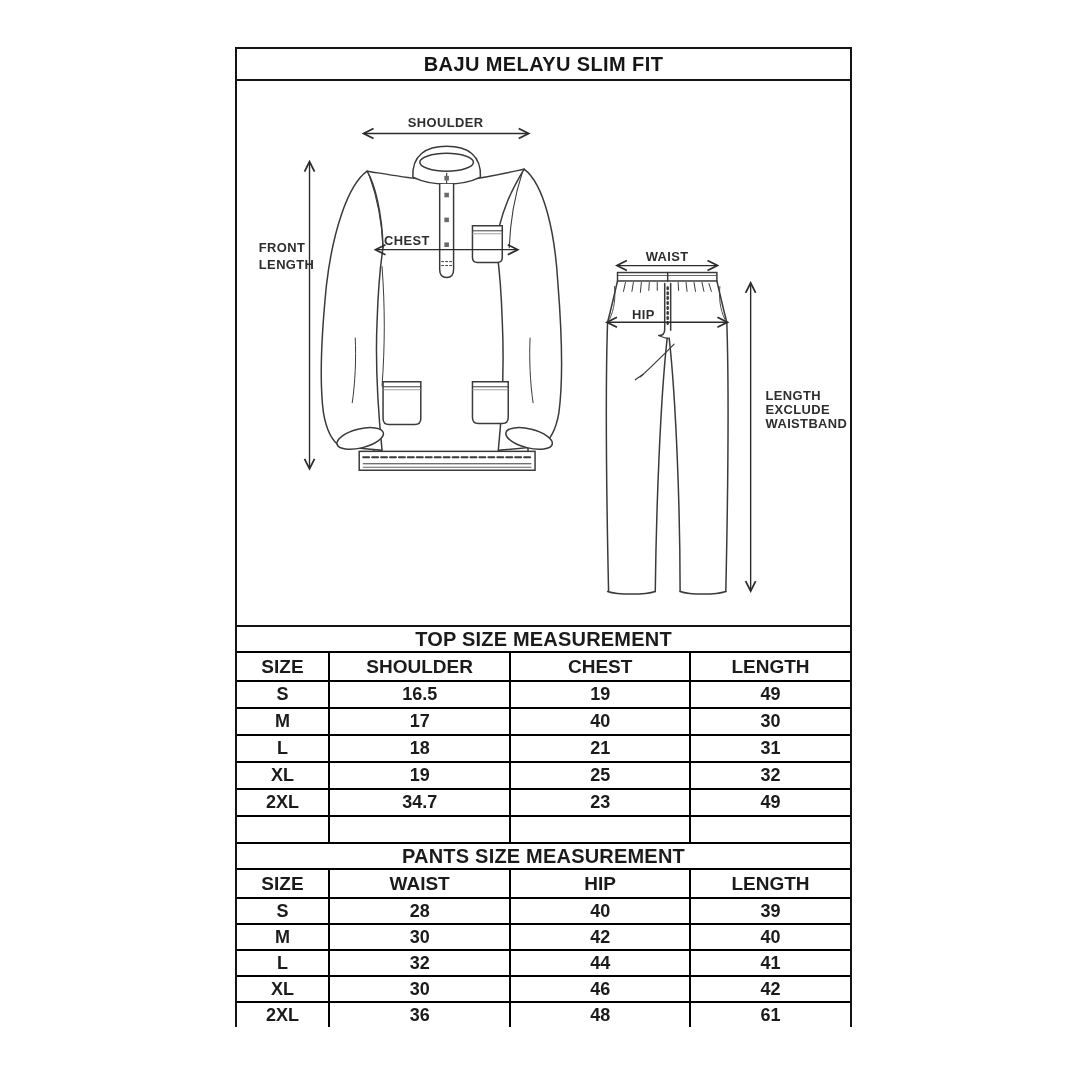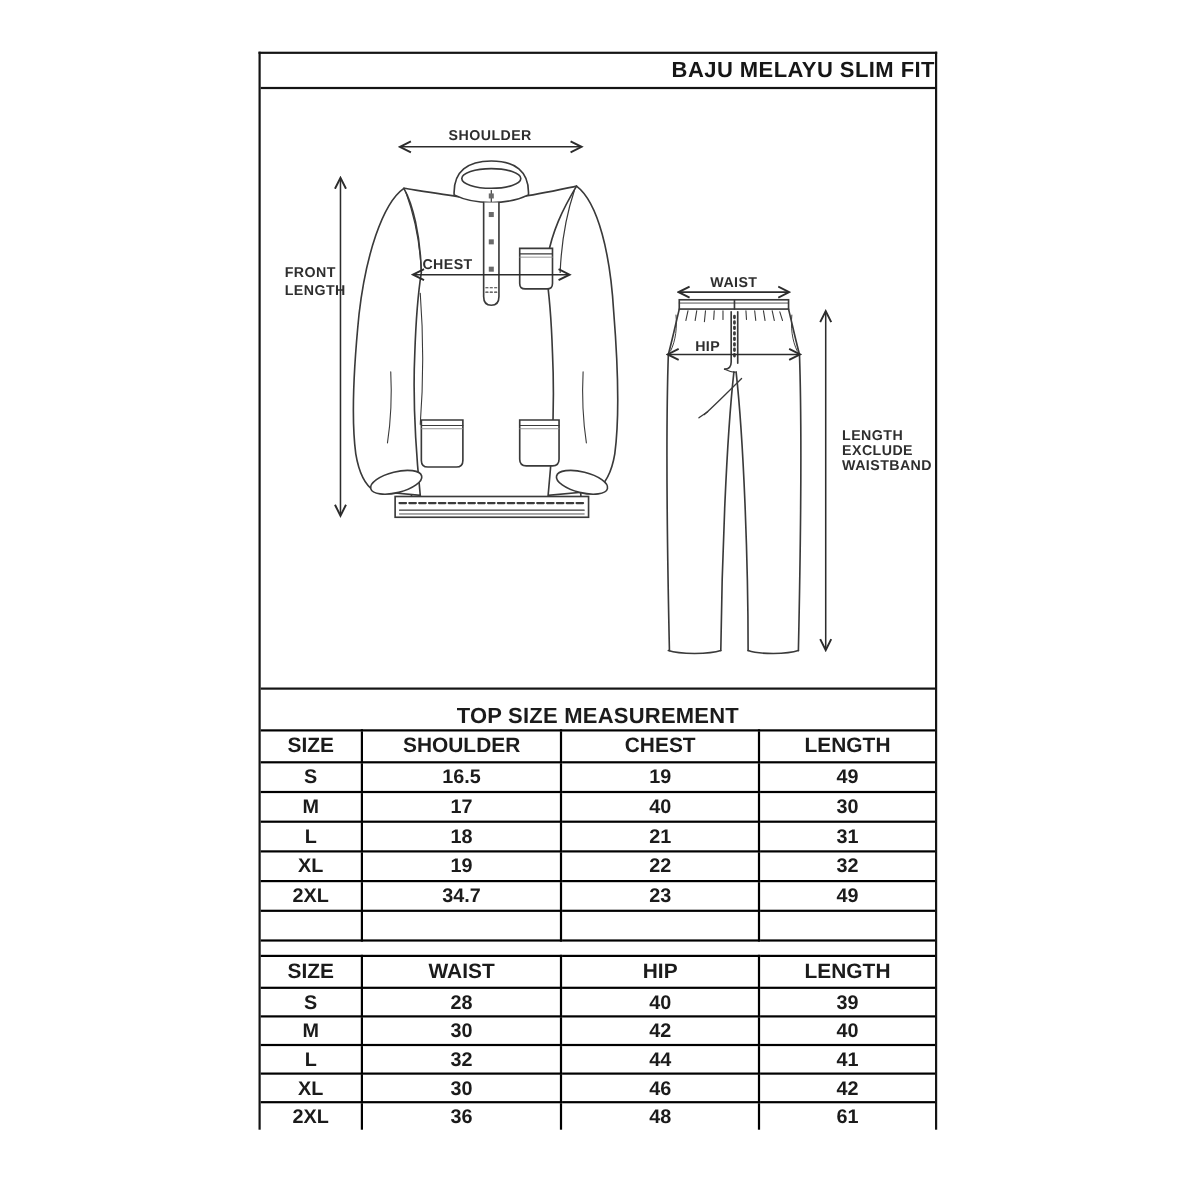--- a/index.html
+++ b/index.html
@@ -6,25 +6,25 @@
   body{
     width:1081px;height:1081px;background:#ffffff;position:relative;
     font-family:"Liberation Sans", sans-serif;color:#1b1b1b;overflow:hidden;
   }
   .sheet{
     position:absolute;left:235px;top:47px;width:617px;
     border:2px solid #141414;border-bottom:none;box-sizing:border-box;background:#fff;
   }
   .title-row{
     height:30px;line-height:30px;border-bottom:2px solid #141414;
-    text-align:right;font-size:20px;font-weight:bold;letter-spacing:.4px;color:#161616;
+    text-align:center;font-size:20px;font-weight:bold;letter-spacing:.4px;color:#161616;
   }
   .diagram{height:544px;border-bottom:2px solid #141414;position:relative;}
   .diagram svg{display:block;}
-  table{border-collapse:collapse;width:100%;table-layout:fixed;margin-top:12px;}
+  table{border-collapse:collapse;width:100%;table-layout:fixed;}
   th,td{border:2px solid #000000;text-align:center;vertical-align:middle;
     padding:0;font-weight:bold;color:#1b1b1b;}
   th:first-child,td:first-child{border-left:none;}
   th:last-child,td:last-child{border-right:none;}
   th.merged{border-left:none;border-right:none;border-top:none;font-size:20px;height:24px;letter-spacing:.2px;}
   tr.cols th{font-size:19px;height:27px;}
   td{font-size:18px;height:25px;}
   #pants-table td{height:24px;}
   #pants-table tr:last-child td{border-bottom:none;}
   
@@ -195,21 +195,21 @@
         </tr>
         <tr>
           <td>L</td>
           <td>18</td>
           <td>21</td>
           <td>31</td>
         </tr>
         <tr>
           <td>XL</td>
           <td>19</td>
-          <td>22</td>
+          <td>25</td>
           <td>32</td>
         </tr>
         <tr>
           <td>2XL</td>
           <td>34.7</td>
           <td>23</td>
           <td>49</td>
         </tr>
         <tr>
           <td></td>
@@ -221,20 +221,23 @@
   </table>
 
   <table id="pants-table">
     <colgroup>
         <col style="width:15%">
         <col style="width:29.6%">
         <col style="width:29.3%">
         <col style="width:26.1%">
       </colgroup>
     <thead>
+      <tr>
+        <th class="merged" colspan="4">PANTS SIZE MEASUREMENT</th>
+      </tr>
       <tr class="cols">
           <th>SIZE</th>
           <th>WAIST</th>
           <th>HIP</th>
           <th>LENGTH</th>
         </tr>
     </thead>
     <tbody>
         <tr>
           <td>S</td>

